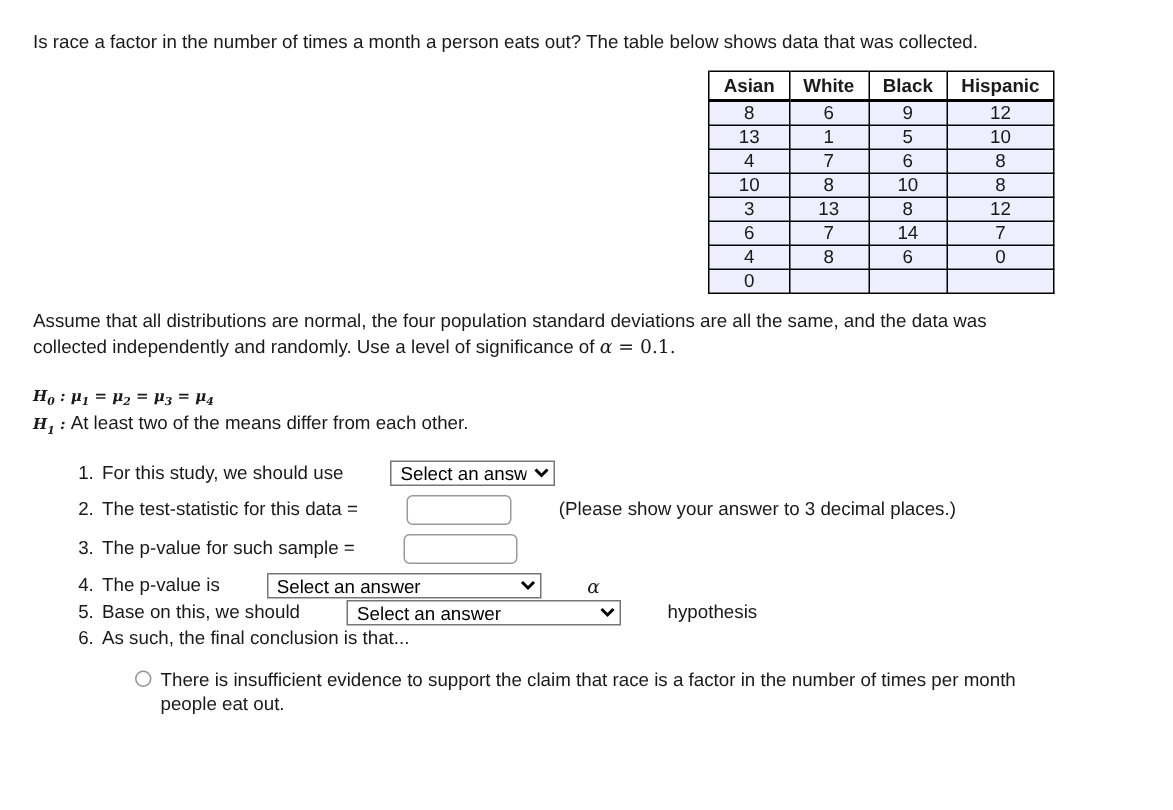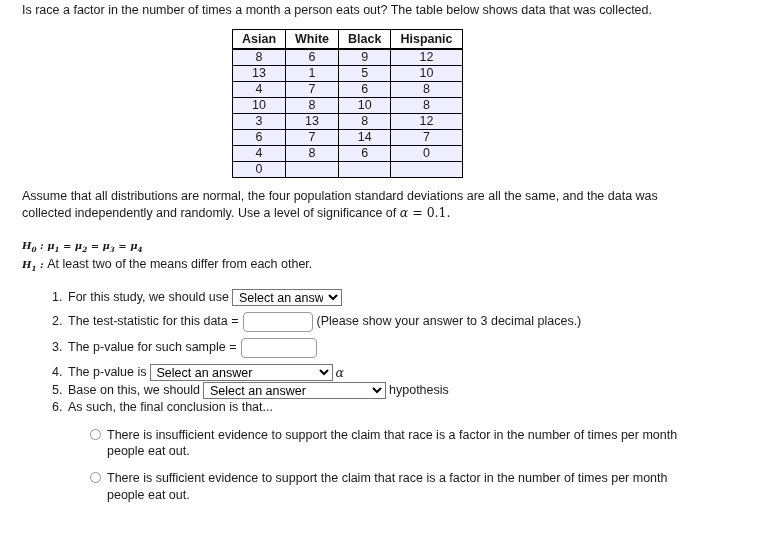--- a/index.html
+++ b/index.html
@@ -11,35 +11,35 @@
     height: 540px;
     background: #ffffff;
     font-family: "Liberation Sans", sans-serif;
     font-size: 12.5px;
     color: #1a1a1a;
     overflow: hidden;
     position: relative;
   }
 
   .page {
-    padding: 2px 20px 0 22px;
+    padding: 20px 20px 0 22px;
     box-sizing: border-box;
     width: 723px;
   }
 
   .intro {
     line-height: 1.35;
     width: 700px;
     margin: 0 0 10px 0;
   }
 
   
   .table-wrap {
     display: flex;
-    justify-content: flex-start;
+    justify-content: flex-end;
     margin: 0 0 0 210px;
   }
   table.data {
     border-collapse: collapse;
     border: 1px solid #000;
     font-size: 12.5px;
   }
   table.data th {
     background: #ffffff;
     font-weight: bold;
@@ -113,20 +113,21 @@
     margin-bottom: 6px;
     padding-left: 2px;
   }
   ol.questions > li.tight {
     margin-bottom: 1px;
   }
   .row-inline {
     display: flex;
     align-items: center;
     flex-wrap: nowrap;
+    gap: 28px;
   }
   .lbl {
     white-space: nowrap;
   }
 
   
   select.answer {
     font-family: "Liberation Sans", sans-serif;
     font-size: 12.5px;
     color: #000;
@@ -312,19 +313,15 @@
     <li class="tight">
       <span class="lbl">As such, the final conclusion is that...</span>
     </li>
   </ol>
 
   <div class="choices">
     <label class="choice">
       <span class="radio"></span>
       <span class="choice-text">There is insufficient evidence to support the claim that race is a factor in the number of times per month people eat out.</span>
     </label>
-    <label class="choice">
-      <span class="radio"></span>
-      <span class="choice-text">There is sufficient evidence to support the claim that race is a factor in the number of times per month people eat out.</span>
-    </label>
   </div>
 
 </div>
 
 </body></html>

